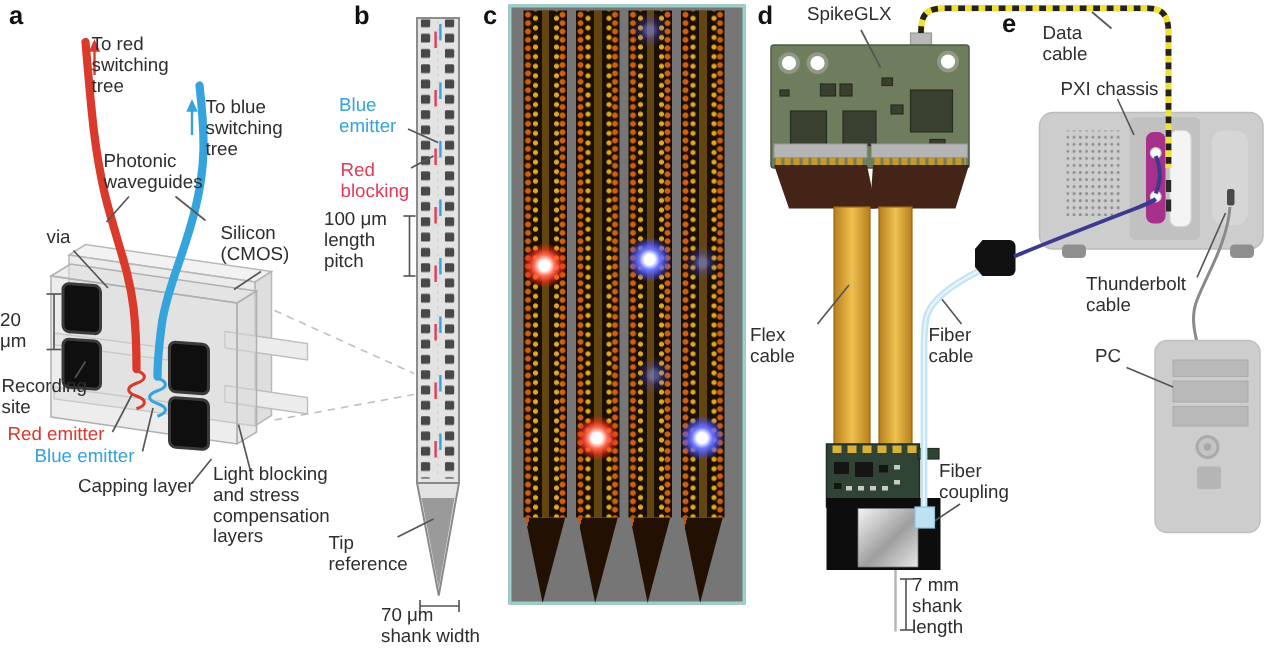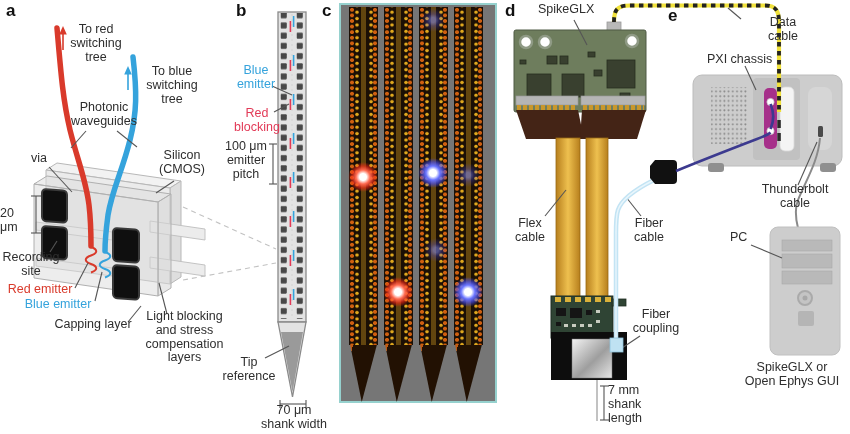--- a/index.html
+++ b/index.html
@@ -1,21 +1,21 @@
 <!DOCTYPE html>
 <html style="--red: #d93a2b; --blue: #35a3dc; --red-text-b: #e23a57; --yellow-cable: #f0e13a; --navy-cable: #3c3a8f; --fiber: #c3e4f4; --magenta-card: #a6308a; --pcb-green: #6e7d5d; --flex-amber: #d89a2e; --emitter-red-glow: #ff2a18; --emitter-blue-glow: #4a50ff; --teal-border: #96d1ce;"><head>
 <meta charset="utf-8">
 <style>
   html,body{margin:0;padding:0;background:#fff;}
   .fig{position:relative;width:850px;height:434px;background:#fff;overflow:hidden;
        font-family:"Liberation Sans",sans-serif;}
   svg.art{position:absolute;left:0;top:0;}
   .plabel{position:absolute;font-size:17px;font-weight:bold;color:#111;line-height:1;}
   .lbl{position:absolute;font-size:12.5px;line-height:1.1;color:#2e2e2e;
-       white-space:pre-line;text-align:center;}
+       white-space:pre-line;}
   .lbl.al{text-align:left}
   .lbl.ar{text-align:left}
   .c-red{color:var(--red,#d93a2b);}
   .c-blue{color:var(--blue,#35a3dc);}
   .c-bred{color:var(--red-text-b,#e23a57);}
   
   .panelc{position:absolute;left:339px;top:3px;width:158px;height:400px;
           background:#767676;border:2px solid var(--teal-border,#96d1ce);box-sizing:border-box;}
   .shank{position:absolute;top:2px;width:29px;height:338px;background-color:#1b0f05;
     background-image:
@@ -356,40 +356,38 @@
   <div class="lbl" style="left:142px;top:310px;width:85px">Light blocking
 and stress
 compensation
 layers</div>
 
   <div class="lbl c-blue" style="left:226px;top:64px;width:60px">Blue
 emitter</div>
   <div class="lbl c-bred" style="left:227px;top:107px;width:60px">Red
 blocking</div>
   <div class="lbl" style="left:216px;top:140px;width:60px">100 μm
-emitter
+length
 pitch</div>
   <div class="lbl" style="left:219px;top:356px;width:60px">Tip
 reference</div>
   <div class="lbl" style="left:254px;top:404px;width:80px">70 μm
 shank width</div>
 
   <div class="lbl al" style="left:538px;top:3px;width:80px">SpikeGLX</div>
   <div class="lbl" style="left:500px;top:217px;width:60px">Flex
 cable</div>
   <div class="lbl" style="left:619px;top:217px;width:60px">Fiber
 cable</div>
   <div class="lbl" style="left:626px;top:308px;width:60px">Fiber
 coupling</div>
   <div class="lbl al" style="left:608px;top:384px;width:50px">7 mm
 shank
 length</div>
 
-  <div class="lbl" style="left:753px;top:16px;width:60px">Data
+  <div class="lbl" style="left:695px;top:16px;width:60px">Data
 cable</div>
   <div class="lbl al" style="left:707px;top:53px;width:80px">PXI chassis</div>
-  <div class="lbl" style="left:745px;top:183px;width:100px">Thunderbolt
+  <div class="lbl" style="left:724px;top:183px;width:100px">Thunderbolt
 cable</div>
   <div class="lbl al" style="left:730px;top:231px;width:26px">PC</div>
-  <div class="lbl" style="left:736px;top:361px;width:112px">SpikeGLX or
-Open Ephys GUI</div>
 
 </div>
 
 </body></html>

